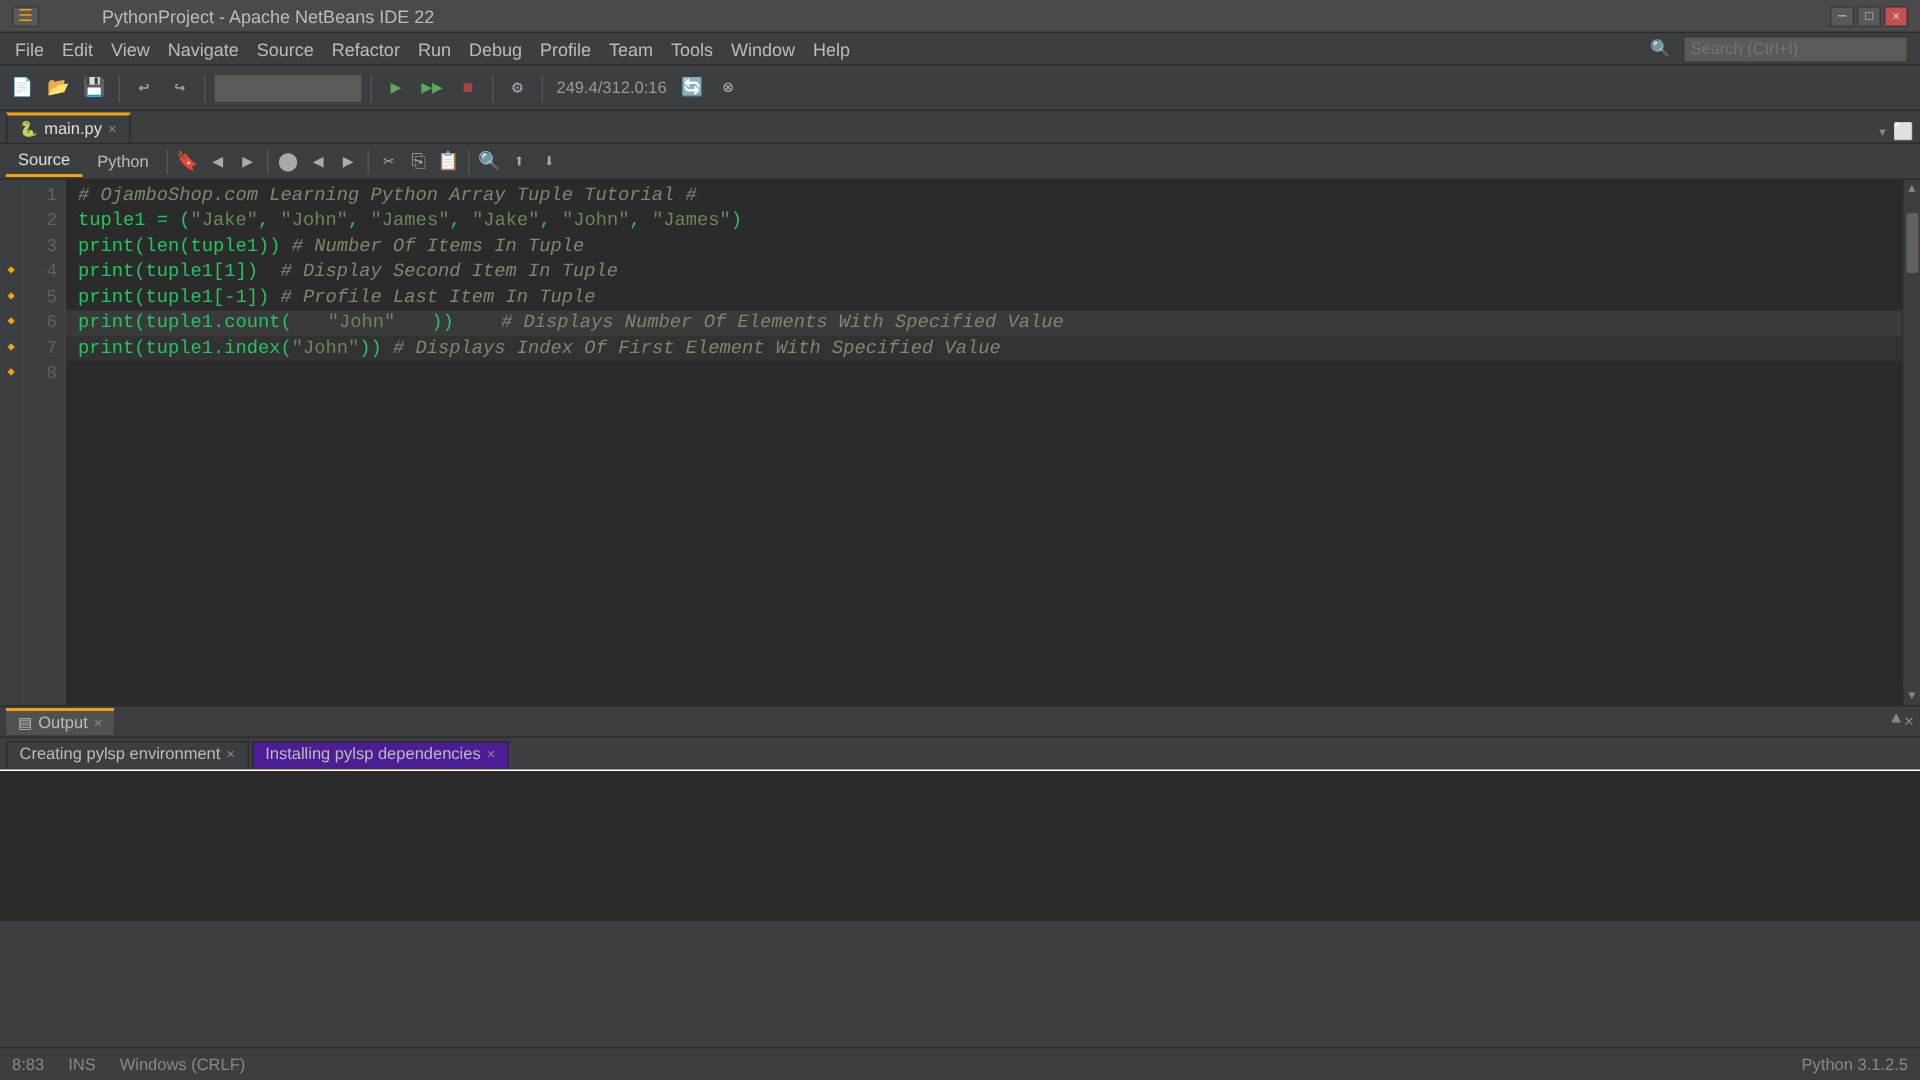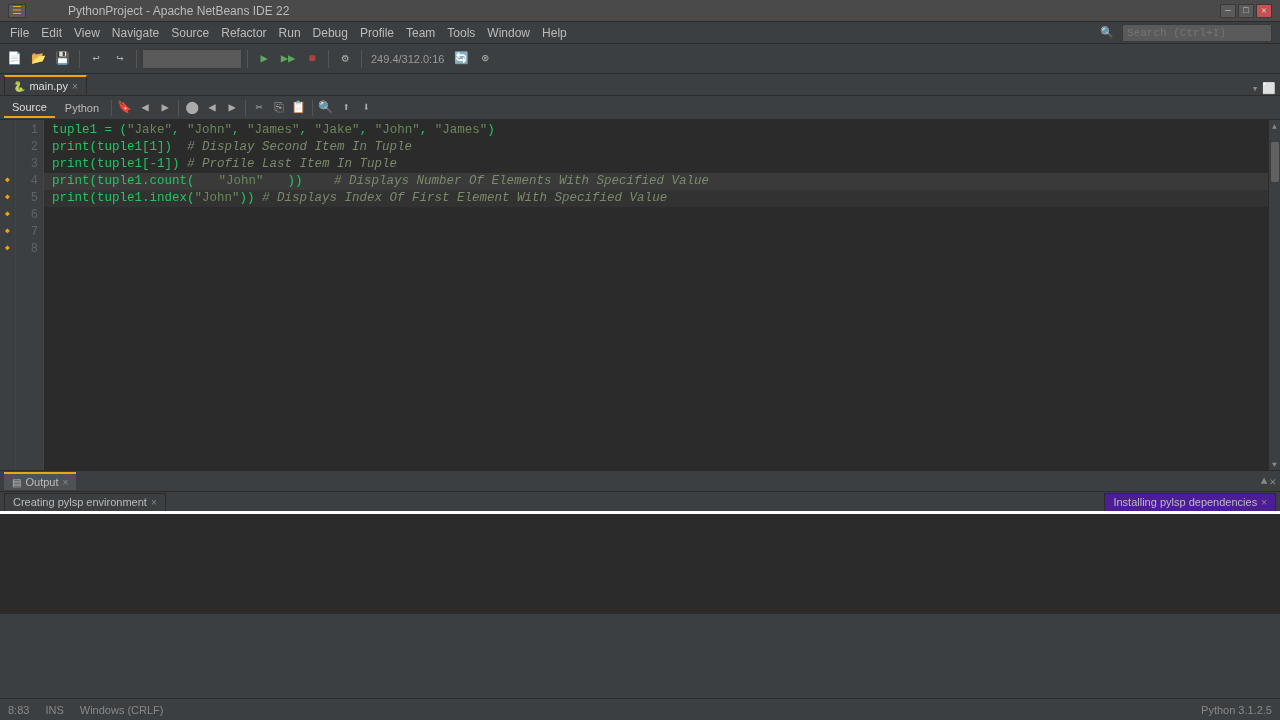--- a/index.html
+++ b/index.html
@@ -87,21 +87,20 @@
     }
     .tb-search {
       width: 180px; height: 20px;
       background: #5a5a5a;
       border: 1px solid #3a3a3a;
       color: #ccc;
       font-size: 11px;
       padding: 0 4px;
       margin-left: auto;
       margin-right: 4px;
-      font-family: Liberation Mono, monospace;
     }
 
     
     #filetabs {
       height: 22px;
       background: #3c3f41;
       border-bottom: 1px solid #2b2b2b;
       display: flex;
       align-items: flex-end;
       padding-left: 4px;
@@ -310,22 +309,21 @@
       border-top: 1px solid #2b2b2b;
       overflow: hidden;
     }
     #output-subtabs {
       height: 22px;
       background: #3c3f41;
       display: flex;
       align-items: center;
       padding: 0 4px;
       gap: 2px;
-      border-bottom: 3px solid #ffffff;
-      justify-content: space-between;
+      border-bottom: 1px solid #ffffff;
     }
     .out-tab {
       height: 18px;
       padding: 0 8px;
       background: #4e5254;
       border: 1px solid #2b2b2b;
       border-bottom: none;
       color: #bbbbbb;
       font-family: Arial, sans-serif;
       font-size: 11px;
@@ -466,26 +464,32 @@
     <div class="ln">3</div>
     <div class="ln">4</div>
     <div class="ln">5</div>
     <div class="ln">6</div>
     <div class="ln">7</div>
     <div class="ln">8</div>
   </div>
 
   <div id="editor" style="flex:1; background:#2b2b2b; padding:2px 0; overflow:hidden; position:relative;">
 
+    <div class="code-line">
+      <span class="c-comment"># OjamboShop.com Learning Python Array Tuple Tutorial #</span>
+    </div>
 
     <div class="code-line">
       <span class="c-default">tuple1 = (</span><span class="c-string">"Jake"</span><span class="c-default">, </span><span class="c-string">"John"</span><span class="c-default">, </span><span class="c-string">"James"</span><span class="c-default">, </span><span class="c-string">"Jake"</span><span class="c-default">, </span><span class="c-string">"John"</span><span class="c-default">, </span><span class="c-string">"James"</span><span class="c-default">)</span>
     </div>
 
 
+    <div class="code-line">
+      <span class="c-default">print(len(tuple1)) </span><span class="c-comment"># Number Of Items In Tuple</span>
+    </div>
 
     <div class="code-line">
       <span class="c-default">print(tuple1[1])  </span><span class="c-comment"># Display Second Item In Tuple</span>
     </div>
 
     <div class="code-line">
       <span class="c-default">print(tuple1[-1]) </span><span class="c-comment"># Profile Last Item In Tuple</span>
     </div>
 
     <div class="code-line highlighted">

